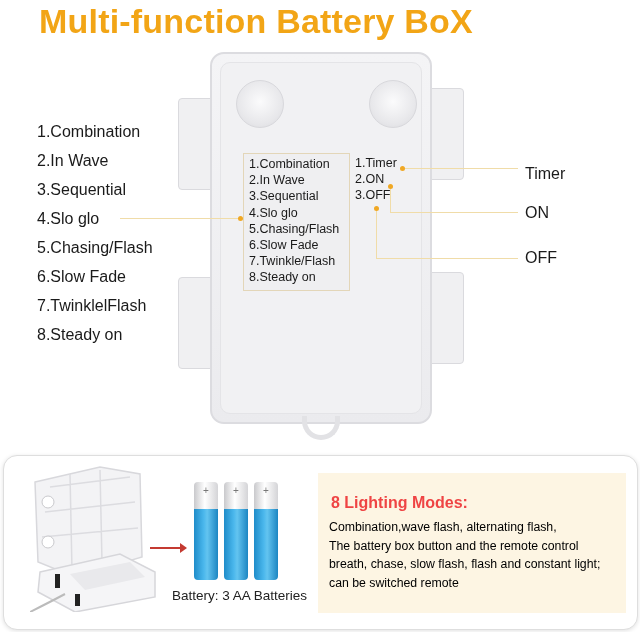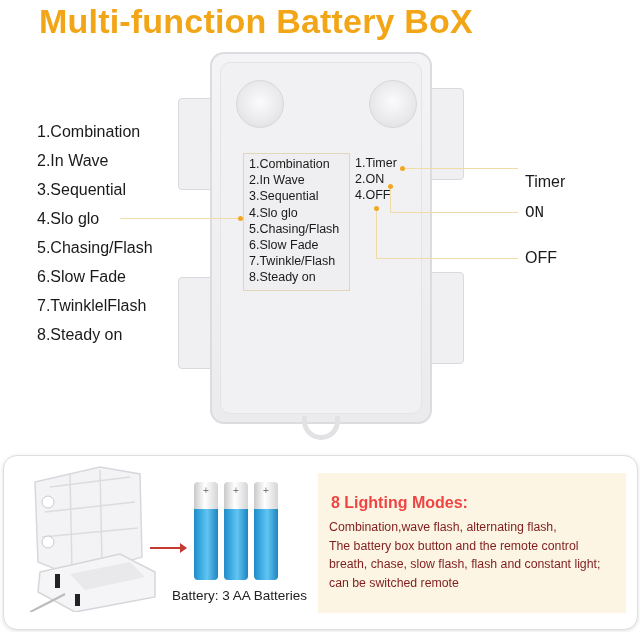--- a/index.html
+++ b/index.html
@@ -23,21 +23,21 @@
   .panel { position:absolute; left:3px; top:455px; width:633px; height:173px; border:1px solid #dedede; border-radius:14px; box-shadow:0 1px 4px rgba(0,0,0,0.12); background:#fff; }
   .openbox { position:absolute; left:30px; top:462px; width:130px; height:150px; }
   .arrow { position:absolute; left:150px; top:547px; width:32px; height:2px; background:#c43a31; }
   .arrow:after { content:""; position:absolute; right:-5px; top:-4px; border-left:7px solid #c43a31; border-top:5px solid transparent; border-bottom:5px solid transparent; }
   .battery { position:absolute; top:482px; width:24px; height:98px; border-radius:4px; overflow:hidden; }
   .battery .cap { height:27px; background:linear-gradient(90deg,#c9c9cc,#ffffff 45%,#d4d4d7); text-align:center; font-size:10px; color:#777; line-height:14px; padding-top:2px; box-sizing:border-box; }
   .battery .body { height:71px; background:linear-gradient(90deg,#1f8cc9,#4ab7ec 40%,#63c4f0 55%,#1c86c2); }
   .battery-label { position:absolute; left:172px; top:588px; font-size:13.5px; color:#222; }
   .info { position:absolute; left:318px; top:473px; width:308px; height:140px; background:#fdf5e3; }
   .info-title { position:absolute; left:331px; top:494px; font-size:16px; font-weight:bold; color:#ef4444; }
-  .info-text { position:absolute; left:329px; top:518px; width:300px; font-size:12.3px; line-height:18.5px; color:#7f1d1d; }
+  .info-text { position:absolute; left:329px; top:518px; width:300px; font-size:12.3px; line-height:18.5px; color:#000000; }
 </style>
 </head>
 <body>
 
 <div class="title">Multi-function Battery BoX</div>
 
 <ul class="left-list">
   <li>1.Combination</li>
   <li>2.In Wave</li>
   <li>3.Sequential</li>
@@ -66,39 +66,39 @@
   <div>3.Sequential</div>
   <div>4.Slo glo</div>
   <div>5.Chasing/Flash</div>
   <div>6.Slow Fade</div>
   <div>7.Twinkle/Flash</div>
   <div>8.Steady on</div>
 </div>
 <div class="switch-list">
   <div>1.Timer</div>
   <div>2.ON</div>
-  <div>4.OFF</div>
+  <div>3.OFF</div>
 </div>
 
 <div class="line" style="left:120px;top:218px;width:120px;height:1px;"></div>
 <div class="dot" style="left:238px;top:216px;"></div>
 
 <div class="line" style="left:402px;top:168px;width:116px;height:1px;"></div>
 <div class="dot" style="left:400px;top:166px;"></div>
 
 <div class="line" style="left:390px;top:186px;width:1px;height:26px;"></div>
 <div class="line" style="left:390px;top:212px;width:128px;height:1px;"></div>
 <div class="dot" style="left:388px;top:184px;"></div>
 
 <div class="line" style="left:376px;top:208px;width:1px;height:50px;"></div>
 <div class="line" style="left:376px;top:258px;width:142px;height:1px;"></div>
 <div class="dot" style="left:374px;top:206px;"></div>
 
-<div class="right-label" style="left:525px;top:173px;">Timer</div>
-<div class="right-label" style="left:525px;top:204px;font-family:Liberation Mono, monospace;">ON</div>
+<div class="right-label" style="left:525px;top:165px;">Timer</div>
+<div class="right-label" style="left:525px;top:204px;">ON</div>
 <div class="right-label" style="left:525px;top:249px;">OFF</div>
 
 <div class="panel"></div>
 
 <svg class="openbox" viewBox="0 0 130 150">
   <path d="M5 20 L70 5 L110 12 L112 95 L45 115 L8 100 Z" fill="#f3f3f5" stroke="#d8d8dc" stroke-width="1.5"></path>
   <path d="M20 25 L100 15 M15 50 L105 40 M12 75 L108 66 M40 12 L42 108 M70 8 L72 100" stroke="#dcdce0" stroke-width="1.5" fill="none"></path>
   <circle cx="18" cy="40" r="6" fill="#fff" stroke="#c9c9cd"></circle>
   <circle cx="18" cy="80" r="6" fill="#fff" stroke="#c9c9cd"></circle>
   <path d="M10 110 L90 92 L125 110 L125 135 L45 150 L8 130 Z" fill="#f5f5f7" stroke="#d6d6da" stroke-width="1.5"></path>

